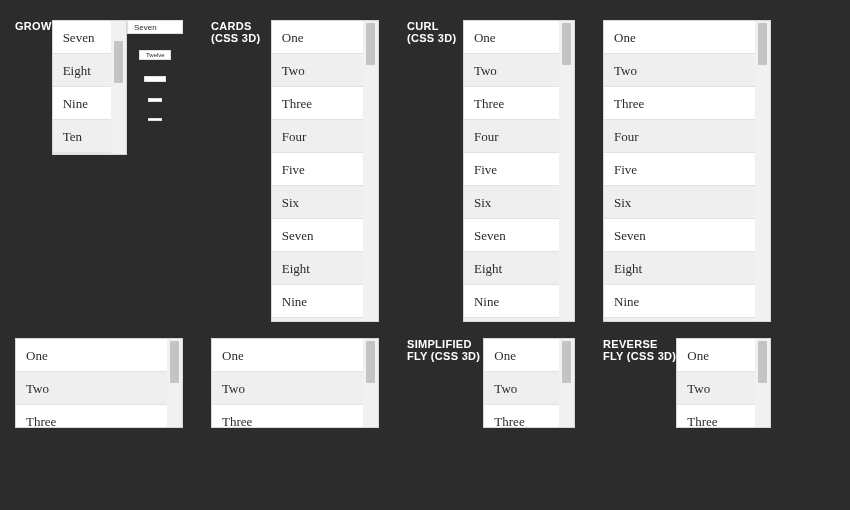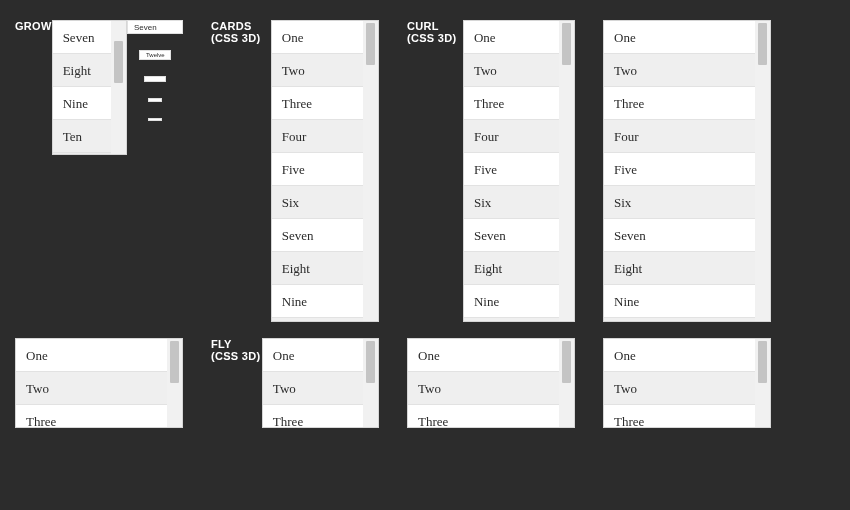--- a/index.html
+++ b/index.html
@@ -196,43 +196,44 @@
         <div class="list-scroll">
           <div class="list-row">One</div>
           <div class="list-row">Two</div>
           <div class="list-row">Three</div>
         </div>
         <div class="sb top"></div>
       </div>
     </div>
 
     <div class="panel">
-      <div class="panel-title">FLY (CSS 3D)</div>
-      <div class="listbox short">
-        <div class="list-scroll">
-          <div class="list-row">One</div>
-          <div class="list-row">Two</div>
-          <div class="list-row">Three</div>
-        </div>
-        <div class="sb top"></div>
-      </div>
-    </div>
-
-    <div class="panel">
-      <div class="listbox short">
-        <div class="list-scroll">
-          <div class="list-row">One</div>
-          <div class="list-row">Two</div>
-          <div class="list-row">Three</div>
-        </div>
-        <div class="sb top"></div>
-      </div>
-    </div>
-
-    <div class="panel">
+      <div class="listbox short">
+        <div class="list-scroll">
+          <div class="list-row">One</div>
+          <div class="list-row">Two</div>
+          <div class="list-row">Three</div>
+        </div>
+        <div class="sb top"></div>
+      </div>
+    </div>
+
+    <div class="panel">
+      <div class="panel-title">SIMPLIFIED FLY (CSS 3D)</div>
+      <div class="listbox short">
+        <div class="list-scroll">
+          <div class="list-row">One</div>
+          <div class="list-row">Two</div>
+          <div class="list-row">Three</div>
+        </div>
+        <div class="sb top"></div>
+      </div>
+    </div>
+
+    <div class="panel">
+      <div class="panel-title">REVERSE FLY (CSS 3D)</div>
       <div class="listbox short">
         <div class="list-scroll">
           <div class="list-row">One</div>
           <div class="list-row">Two</div>
           <div class="list-row">Three</div>
         </div>
         <div class="sb top"></div>
       </div>
     </div>
 

